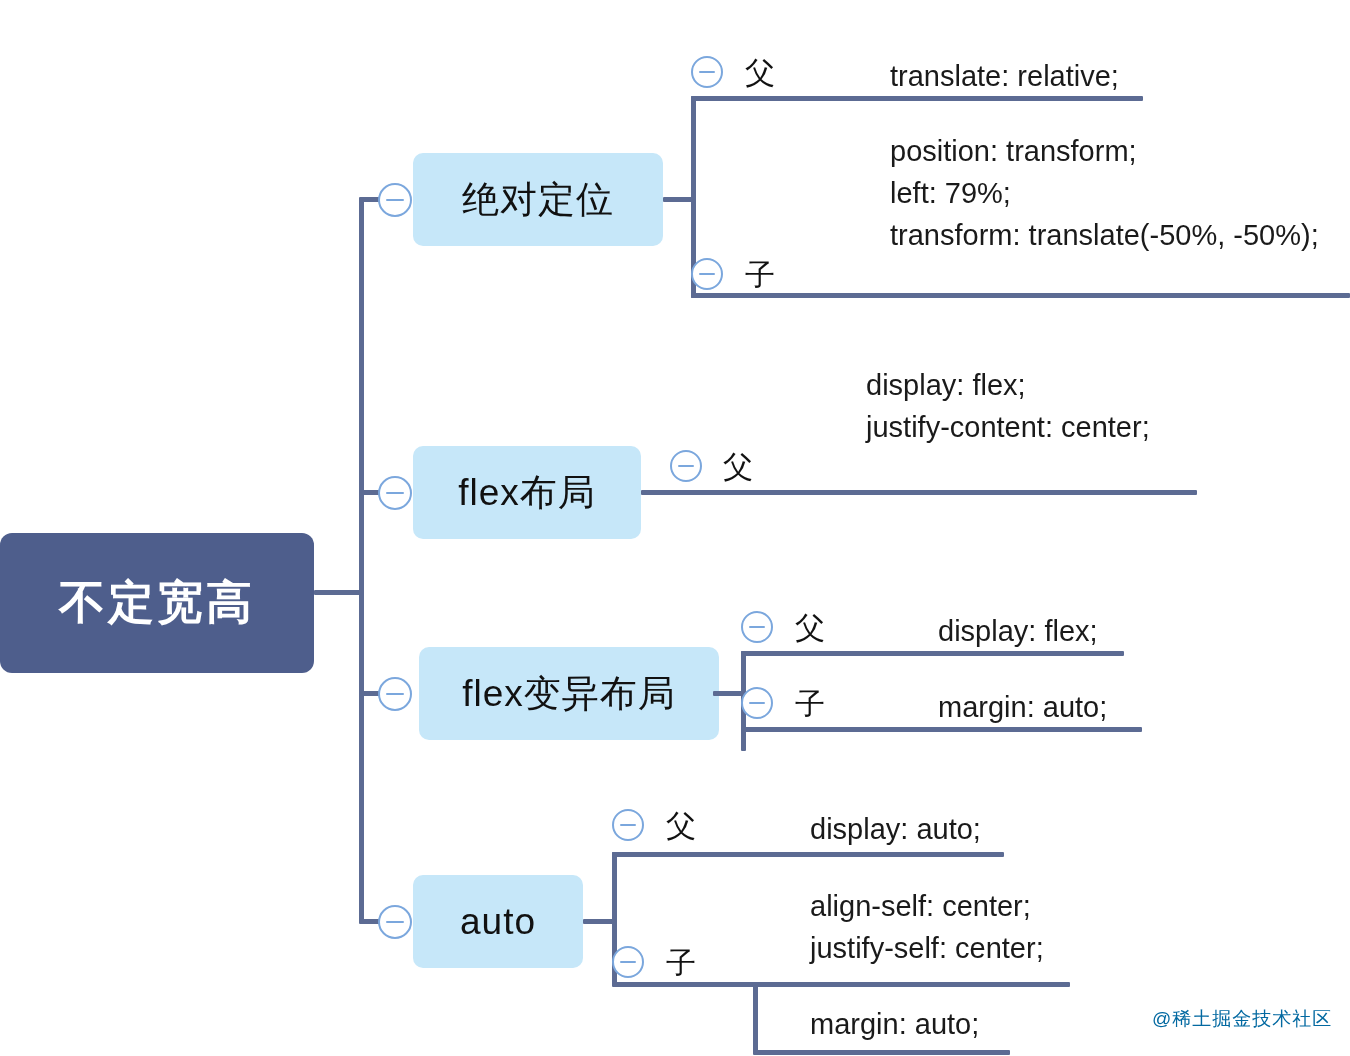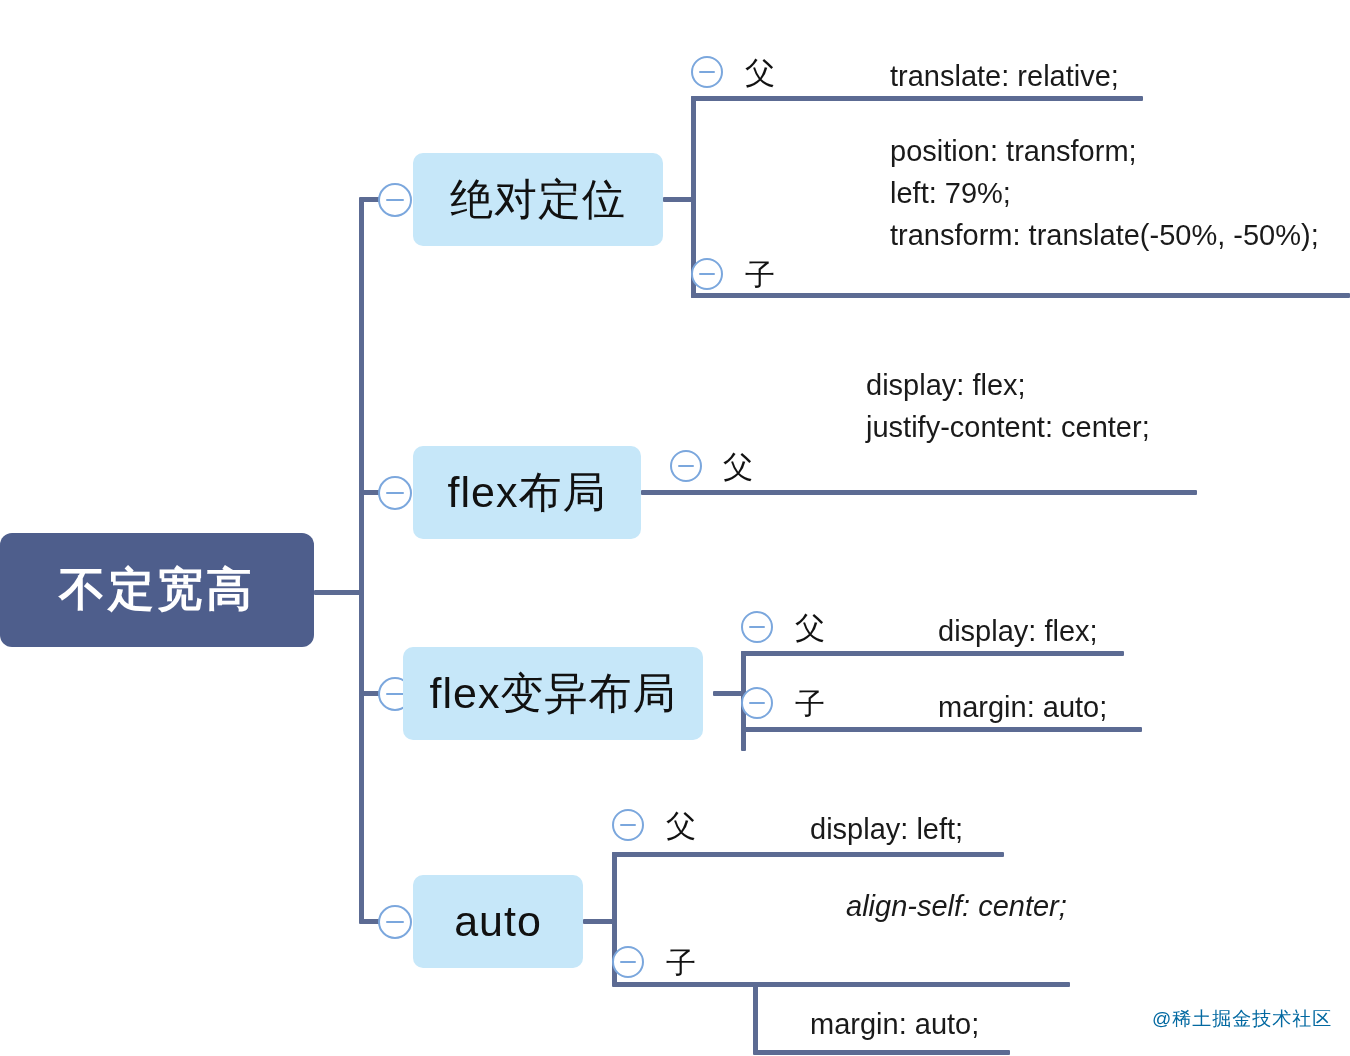--- a/index.html
+++ b/index.html
@@ -55,21 +55,21 @@
     position: absolute;
     background: #c6e7f9;
     border-radius: 10px;
     display: flex;
     align-items: center;
     justify-content: center;
     box-sizing: border-box;
   }
   .branch-label {
     color: #111111;
-    font-size: 43px;
+    font-size: 37px;
     white-space: nowrap;
     letter-spacing: 1px;
   }
 
   
   .toggle {
     position: absolute;
     width: 34px;
     height: 34px;
     border: 2px solid #7ba7dd;
@@ -121,21 +121,21 @@
     color: #0369a1;
     white-space: nowrap;
     letter-spacing: 1px;
   }
 </style>
 </head>
 <body>
 
 <div id="canvas">
 
-  <div class="root-node" style="left:0px; top:533px; width:314px; height:114px;">
+  <div class="root-node" style="left:0px; top:533px; width:314px; height:140px;">
     <span class="root-label">不定宽高</span>
   </div>
 
   <div class="line-h" style="left:314px; top:590px; width:48px;"></div>
 
   <div class="line-v" style="left:359px; top:199px; height:724px;"></div>
 
   <div class="line-h" style="left:359px; top:197px; width:30px;"></div>
   <div class="toggle" style="left:378px; top:183px;"></div>
   <div class="branch-node" style="left:413px; top:153px; width:250px; height:93px;">
@@ -171,21 +171,21 @@
   <div class="toggle sm" style="left:670px; top:450px;"></div>
   <span class="cn-label" style="left:723px; top:452px;">父</span>
   <div class="code-block" style="left:866px; top:364px;">
     <div>display: flex;</div>
     <div>justify-content: center;</div>
   </div>
   <div class="line-h" style="left:641px; top:490px; width:556px;"></div>
 
   <div class="line-h" style="left:359px; top:691px; width:30px;"></div>
   <div class="toggle" style="left:378px; top:677px;"></div>
-  <div class="branch-node" style="left:403px; top:647px; width:300px; height:93px;">
+  <div class="branch-node" style="left:419px; top:647px; width:300px; height:93px;">
     <span class="branch-label">flex变异布局</span>
   </div>
 
   <div class="line-h" style="left:713px; top:691px; width:32px;"></div>
   <div class="line-v" style="left:741px; top:651px; height:100px;"></div>
 
   <div class="toggle sm" style="left:741px; top:611px;"></div>
   <span class="cn-label" style="left:795px; top:613px;">父</span>
   <div class="code-block" style="left:938px; top:610px;">
     <div>display: flex;</div>
@@ -204,28 +204,29 @@
   <div class="branch-node" style="left:413px; top:875px; width:170px; height:93px;">
     <span class="branch-label">auto</span>
   </div>
 
   <div class="line-h" style="left:583px; top:919px; width:32px;"></div>
   <div class="line-v" style="left:612px; top:852px; height:134px;"></div>
 
   <div class="toggle sm" style="left:612px; top:809px;"></div>
   <span class="cn-label" style="left:666px; top:811px;">父</span>
   <div class="code-block" style="left:810px; top:808px;">
-    <div>display: left;</div>
+    <div>display: auto;</div>
   </div>
   <div class="line-h" style="left:612px; top:852px; width:392px;"></div>
 
   <div class="toggle sm" style="left:612px; top:946px;"></div>
   <span class="cn-label" style="left:666px; top:948px;">子</span>
-  <div class="code-block" style="left:846px; top:885px;font-style:italic;">
+  <div class="code-block" style="left:810px; top:885px;">
     <div>align-self: center;</div>
+    <div>justify-self: center;</div>
   </div>
   <div class="line-h" style="left:612px; top:982px; width:458px;"></div>
 
   <div class="line-v" style="left:753px; top:982px; height:72px;"></div>
   <div class="code-block" style="left:810px; top:1003px;">
     <div>margin: auto;</div>
   </div>
   <div class="line-h" style="left:753px; top:1050px; width:257px;"></div>
 
   <span class="watermark" style="left:1152px; top:1006px;">@稀土掘金技术社区</span>

